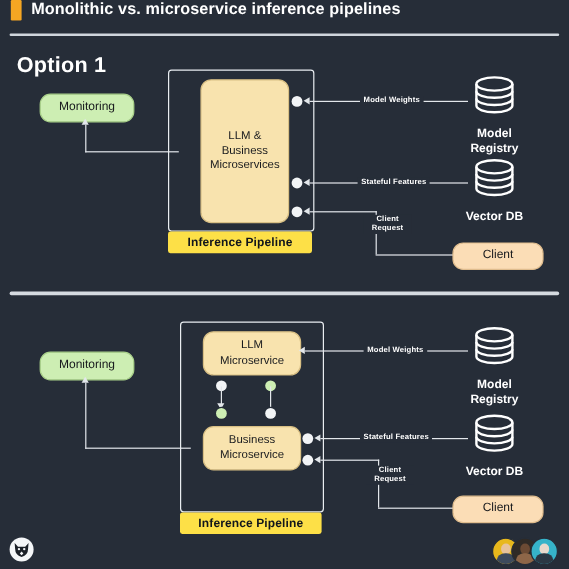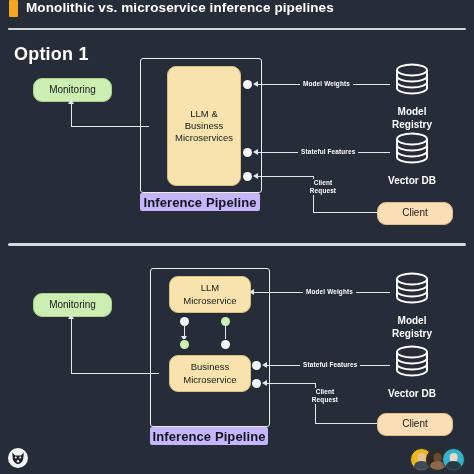--- a/index.html
+++ b/index.html
@@ -42,23 +42,23 @@
     position:absolute;color:#ffffff;font-size:18px;font-weight:700;
     letter-spacing:.2px;
   }
 
   
   .pipe-frame{
     position:absolute;border:1.4px solid #e9edf1;border-radius:3px;
     background:transparent;
   }
   .pipe-caption{
-    position:absolute;background:#c4b5fd;border-radius:2px;
+    position:absolute;background:#fde047;border-radius:2px;
     display:flex;align-items:center;justify-content:center;
-    color:#12161c;font-size:13px;font-weight:700;letter-spacing:.1px;
+    color:#12161c;font-size:10px;font-weight:700;letter-spacing:.1px;
   }
 
   
   .node{
     position:absolute;border-radius:9px;
     display:flex;align-items:center;justify-content:center;
     text-align:center;line-height:1.28;
     font-weight:400;color:#17191d;
   }
   .node-yellow{background:#f8e3ae;border:1.2px solid #d8bf84;}

